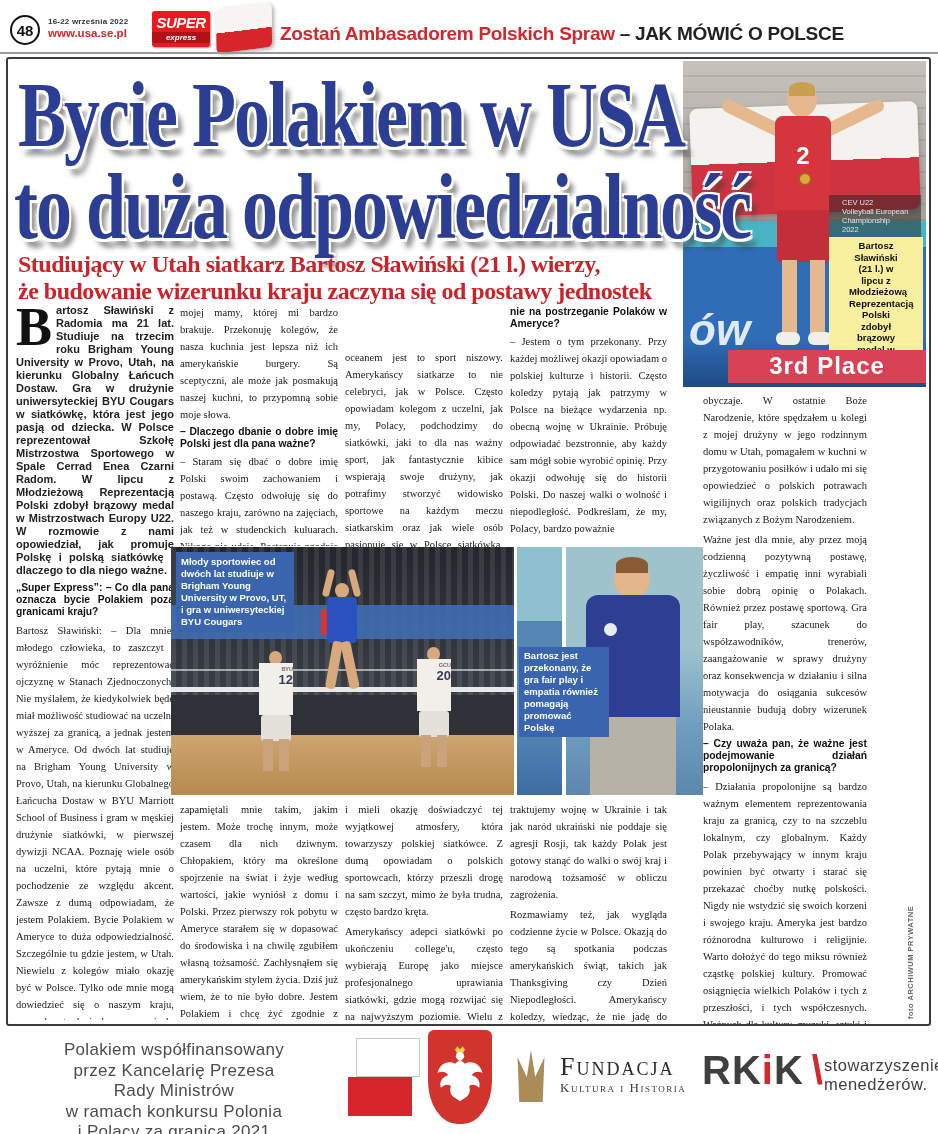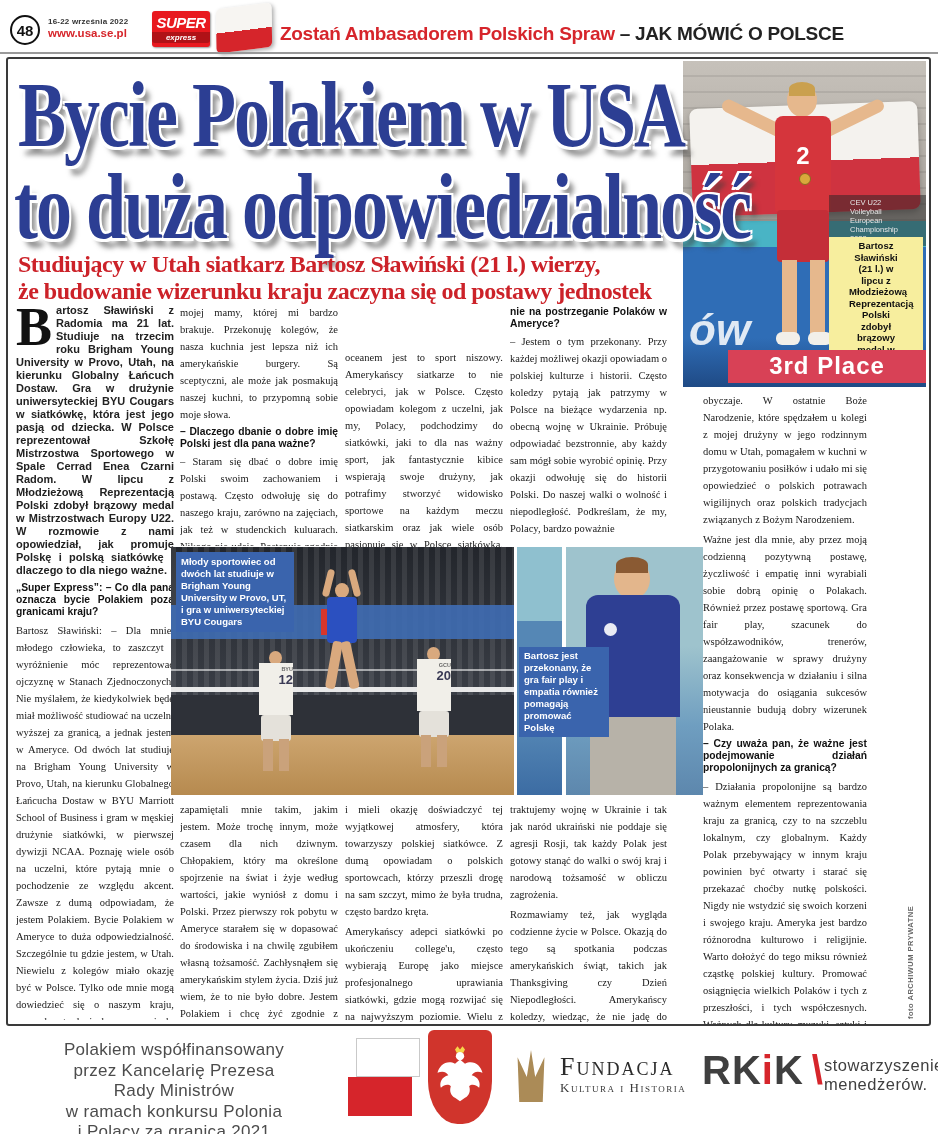--- a/index.html
+++ b/index.html
@@ -54,21 +54,21 @@
   .p-arm.right{left:130px; transform:rotate(-26deg);}
   .p-torso{position:absolute; left:92px; top:55px; width:56px; height:96px; background:#d5353c; border-radius:8px 8px 4px 4px;
     color:#fff; font-weight:bold; font-size:24px; text-align:center; padding-top:26px;}
   .p-medal{position:absolute; left:116px; top:112px; width:12px; height:12px; border-radius:50%; background:#d9a93c; border:1px solid #8a6a1e; z-index:3;}
   .p-shorts{position:absolute; left:94px; top:149px; width:52px; height:52px; background:#c42e38; border-radius:4px;}
   .p-leg{position:absolute; width:15px; height:74px; background:#e6b88d; top:199px;}
   .p-leg.l{left:99px;} .p-leg.r{left:127px;}
   .p-shoe{position:absolute; width:24px; height:13px; background:#f2efe9; border-radius:6px; top:271px;}
   .p-shoe.l{left:93px;} .p-shoe.r{left:125px;}
   .event-text{position:absolute; left:146px; top:134px; background:rgba(35,35,35,.5); color:#e6e6e6; font-size:7.5px;
-    line-height:9px; padding:3px 21px; z-index:4;}
+    line-height:9px; padding:3px 13px; z-index:4;}
   .hero-caption{position:absolute; left:146px; top:176px; width:94px; background:var(--yellow); color:#101010;
     font-size:9.5px; font-weight:bold; line-height:11.5px; text-align:center; padding:3px 20px; z-index:4;}
   .place-banner{position:absolute; right:0; bottom:4px; width:198px; height:33px; background:var(--banner); color:#fff;
     font-size:24px; font-weight:bold; text-align:center; line-height:32px; letter-spacing:1px; z-index:4;}
 
   
   .col{position:absolute; overflow:hidden;}
   #col1{left:8px; top:245px; width:158px; height:716px;}
   #col2a{left:172px; top:245px; width:158px; height:242px;}
   #col2b{left:172px; top:742px; width:158px; height:224px;}

